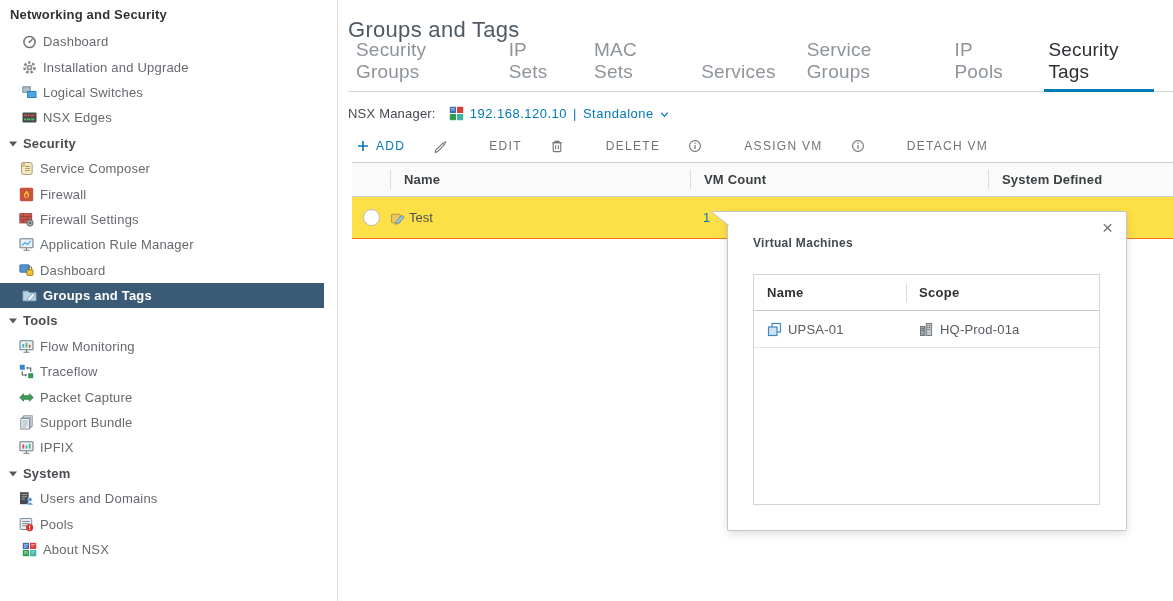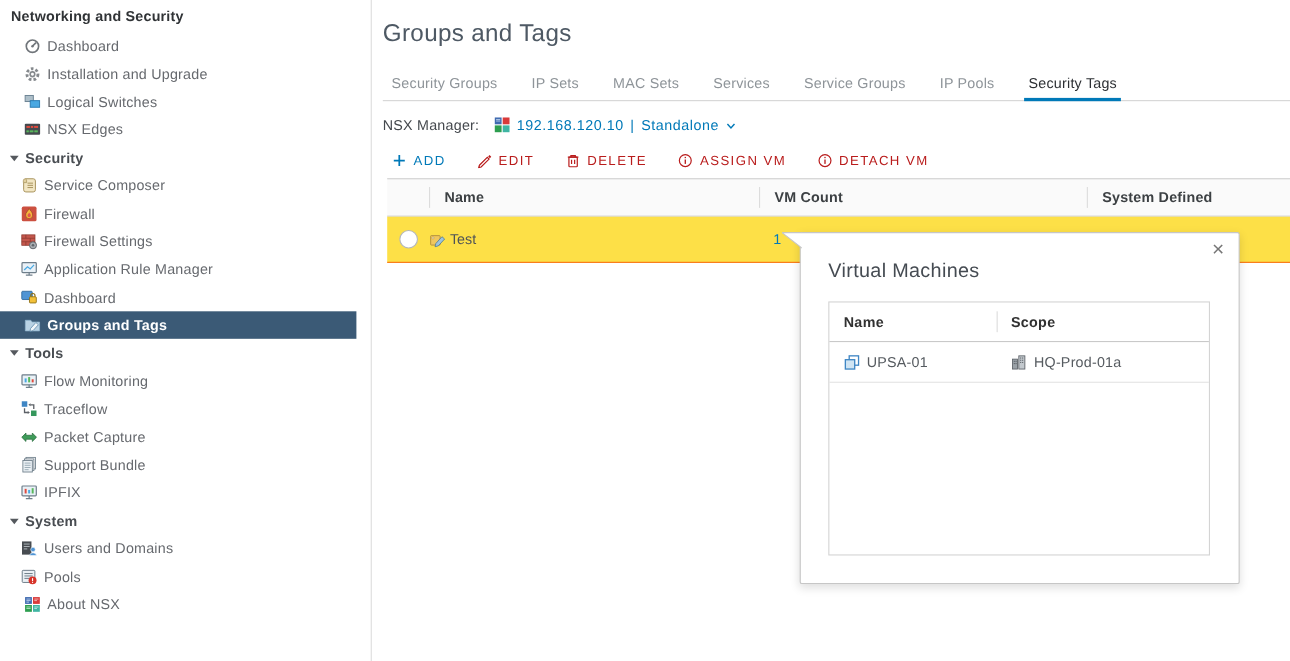--- a/index.html
+++ b/index.html
@@ -16,56 +16,56 @@
   .sb-item.kind-sub{padding-left:19px;}
   .sb-item.kind-section{padding-left:8px;color:#494d52;font-weight:bold;}
   .sb-item.kind-section .ic{width:10px;margin-right:5px;}
   .sb-item.selected{background:#3b5a76;color:#fff;font-weight:bold;}
 
   
   .main{position:absolute;left:337px;top:0;right:0;bottom:0;background:#fff;border-left:1px solid #dcdcdc;}
   .page-title{position:absolute;left:10px;top:17px;font-size:22px;font-weight:300;color:#4e5964;letter-spacing:.3px;}
 
   .tabs{position:absolute;left:10px;right:0;top:64px;height:27px;border-bottom:1px solid #d4d4d4;display:flex;align-items:flex-end;}
-  .tab{font-size:13px;color:#8e9499;padding:5px 8px 8px 8px;margin-right:15px;position:relative;cursor:pointer;letter-spacing:.2px;}
+  .tab{font-size:19px;color:#8e9499;padding:5px 8px 8px 8px;margin-right:15px;position:relative;cursor:pointer;letter-spacing:.2px;}
   .tab.active{color:#2d3034;}
   .tab.active::after{content:"";position:absolute;left:4px;right:4px;bottom:-1px;height:3px;background:#0079b8;}
 
   .nsx-row{position:absolute;left:10px;top:102px;height:22px;display:flex;align-items:center;font-size:13px;color:#45494e;letter-spacing:.2px;}
   .nsx-row .ic{display:inline-flex;margin:0 6px 0 13px;}
   .nsx-row .ic svg{width:15px;height:15px;}
   .nsx-link{color:#0079b8;letter-spacing:.5px;display:flex;align-items:center;cursor:pointer;}
   .nsx-link .sep{margin:0 6px;}
   .nsx-link .chev{display:inline-flex;margin-left:5px;margin-top:2px;}
 
   .toolbar{position:absolute;left:18px;top:134px;height:24px;display:flex;align-items:center;font-size:12px;letter-spacing:1.3px;}
   .tb-btn{display:flex;align-items:center;margin-right:28px;cursor:pointer;}
   .tb-btn .ic{display:inline-flex;margin-right:6px;}
   .tb-btn .ic svg{width:14px;height:14px;}
   .tb-btn.enabled{color:#0079b8;}
-  .tb-btn.disabled{color:#b91c1c;cursor:default;}
+  .tb-btn.disabled{color:#737373;cursor:default;gap:36px;}
 
   
   .tags-table{position:absolute;left:14px;right:0;top:162px;}
   .thead{display:grid;grid-template-columns:38px 300px 298px 1fr;height:33px;background:#fafafa;border-top:1px solid #cfcfcf;border-bottom:1px solid #cfcfcf;font-size:13px;font-weight:bold;color:#3c4043;}
   .thead .th{position:relative;display:flex;align-items:center;padding-left:14px;height:100%;letter-spacing:.2px;cursor:pointer;}
   .thead .th.sel-col{padding-left:0;cursor:default;}
   .thead .th + .th::before{content:"";position:absolute;left:0;top:7px;bottom:7px;width:1px;background:#dcdcdc;}
   .trow{display:grid;grid-template-columns:38px 300px 298px 1fr;height:41px;background:#fde047;border-bottom:1px solid #f97316;font-size:13px;color:#4e5357;align-items:center;}
   .trow .cell{display:flex;align-items:center;}
   .radio{width:15px;height:15px;border:1px solid #b4b7ba;border-radius:50%;background:#fff;margin:0 auto;cursor:pointer;}
   .name-cell .ic{display:inline-flex;margin-right:3px;}
   .name-cell .ic svg{width:16px;height:16px;}
   .vm-count-link{color:#0079b8;cursor:pointer;padding-left:13px;}
 
   
   .popup{position:absolute;left:727px;top:211px;width:400px;height:320px;background:#fff;border:1px solid #c6c6c6;border-radius:2px;box-shadow:0 3px 9px rgba(0,0,0,.13);z-index:5;box-sizing:border-box;}
   .popup .callout{position:absolute;left:-17px;top:-1px;}
   .popup .close-x{position:absolute;right:13px;top:6px;font-size:19px;font-weight:300;color:#767676;cursor:pointer;line-height:20px;}
-  .popup h2{margin:0;position:absolute;left:25px;top:24px;font-size:18px;font-weight:400;color:#454b52;letter-spacing:.3px;}
+  .popup h2{margin:0;position:absolute;left:25px;top:24px;font-size:12px;font-weight:700;color:#454b52;letter-spacing:.3px;}
   .vm-table{position:absolute;left:25px;top:62px;width:347px;height:231px;border:1px solid #d4d4d4;box-sizing:border-box;background:#fff;}
   .vm-thead{display:grid;grid-template-columns:152px 1fr;height:35px;align-items:center;border-bottom:1px solid #c9c9c9;font-size:13px;font-weight:bold;color:#313131;}
   .vm-thead .th{position:relative;padding-left:13px;height:100%;display:flex;align-items:center;letter-spacing:.3px;}
   .vm-thead .th + .th::before{content:"";position:absolute;left:0;top:8px;bottom:8px;width:1px;background:#dcdcdc;}
   .vm-row{display:grid;grid-template-columns:152px 1fr;height:36px;align-items:center;border-bottom:1px solid #e3e3e3;font-size:13px;color:#565b60;}
   .vm-row .cell{display:flex;align-items:center;padding-left:13px;letter-spacing:.2px;}
   .vm-row .cell .ic{display:inline-flex;margin-right:6px;}
   .vm-row .cell .ic svg{width:15px;height:15px;}
 </style>
 </head>

